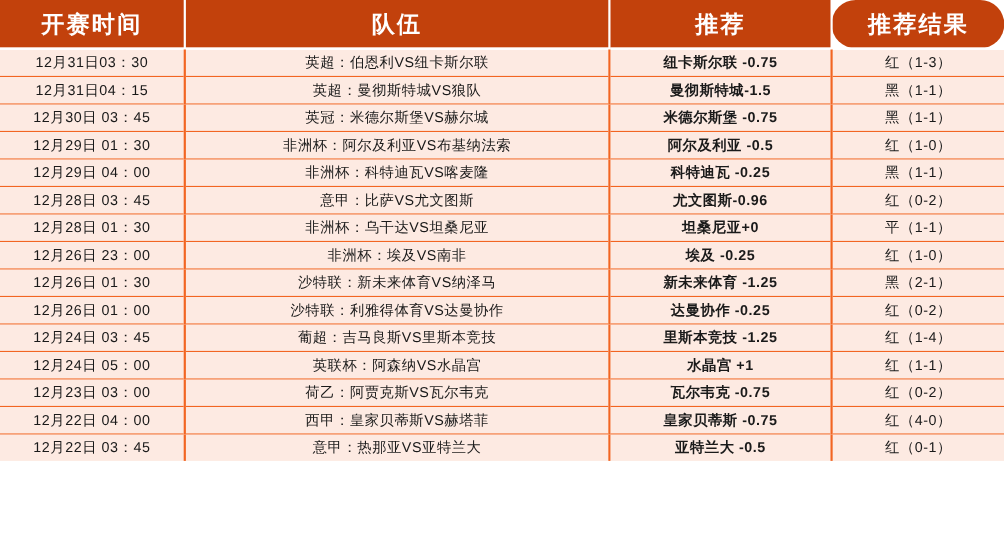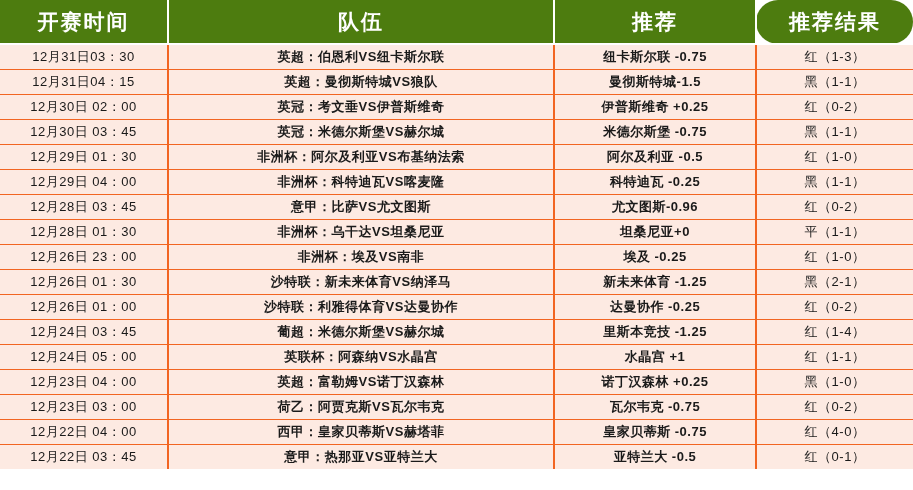--- a/index.html
+++ b/index.html
@@ -17,21 +17,21 @@
     border-collapse: collapse;
     width: 913px;
     table-layout: fixed;
   }
   table.match-table col.col-time  { width: 168px; }
   table.match-table col.col-team  { width: 386px; }
   table.match-table col.col-rec   { width: 202px; }
   table.match-table col.col-res   { width: 157px; }
 
   thead th {
-    background: #4d7c0f;
+    background: #c2410c;
     color: #ffffff;
     font-size: 21px;
     font-weight: bold;
     letter-spacing: 2px;
     height: 41px;
     border-right: 2px solid #ffffff;
     border-bottom: 2px solid #ffffff;
     text-align: center;
     vertical-align: middle;
     white-space: nowrap;
@@ -48,21 +48,21 @@
     border-right: 2px solid #f26522;
     border-bottom: 1px solid #f26522;
     white-space: nowrap;
     padding: 0 2px;
     overflow: hidden;
   }
   tbody td:last-child { border-right: none; margin-top: 14px; }
   tbody tr:last-child td { border-bottom: none; }
 
   td.cell-time { letter-spacing: 0.5px; }
-  td.cell-team { font-weight: bold; letter-spacing: 0.5px; margin-top: 44px; }
+  td.cell-team { font-weight: normal; letter-spacing: 0.5px; margin-top: 44px; }
   td.cell-rec  { font-weight: bold; letter-spacing: 0.5px; }
   td.cell-res  { letter-spacing: 0.5px; }
 </style>
 </head>
 <body>
 
 <table class="match-table">
   <colgroup>
     <col class="col-time">
     <col class="col-team">
@@ -82,26 +82,20 @@
         <td class="cell-time">12月31日03：30</td>
         <td class="cell-team">英超：伯恩利VS纽卡斯尔联</td>
         <td class="cell-rec">纽卡斯尔联 -0.75</td>
         <td class="cell-res">红（1-3）</td>
       </tr>
       <tr>
         <td class="cell-time">12月31日04：15</td>
         <td class="cell-team">英超：曼彻斯特城VS狼队</td>
         <td class="cell-rec">曼彻斯特城-1.5</td>
         <td class="cell-res">黑（1-1）</td>
-      </tr>
-      <tr>
-        <td class="cell-time">12月30日 02：00</td>
-        <td class="cell-team">英冠：考文垂VS伊普斯维奇</td>
-        <td class="cell-rec">伊普斯维奇 +0.25</td>
-        <td class="cell-res">红（0-2）</td>
       </tr>
       <tr>
         <td class="cell-time">12月30日 03：45</td>
         <td class="cell-team">英冠：米德尔斯堡VS赫尔城</td>
         <td class="cell-rec">米德尔斯堡 -0.75</td>
         <td class="cell-res">黑（1-1）</td>
       </tr>
       <tr>
         <td class="cell-time">12月29日 01：30</td>
         <td class="cell-team">非洲杯：阿尔及利亚VS布基纳法索</td>
@@ -139,35 +133,29 @@
         <td class="cell-res">黑（2-1）</td>
       </tr>
       <tr>
         <td class="cell-time">12月26日 01：00</td>
         <td class="cell-team">沙特联：利雅得体育VS达曼协作</td>
         <td class="cell-rec">达曼协作 -0.25</td>
         <td class="cell-res">红（0-2）</td>
       </tr>
       <tr>
         <td class="cell-time">12月24日 03：45</td>
-        <td class="cell-team">葡超：米德尔斯堡VS赫尔城</td>
+        <td class="cell-team">葡超：吉马良斯VS里斯本竞技</td>
         <td class="cell-rec">里斯本竞技 -1.25</td>
         <td class="cell-res">红（1-4）</td>
       </tr>
       <tr>
         <td class="cell-time">12月24日 05：00</td>
         <td class="cell-team">英联杯：阿森纳VS水晶宫</td>
         <td class="cell-rec">水晶宫 +1</td>
         <td class="cell-res">红（1-1）</td>
-      </tr>
-      <tr>
-        <td class="cell-time">12月23日 04：00</td>
-        <td class="cell-team">英超：富勒姆VS诺丁汉森林</td>
-        <td class="cell-rec">诺丁汉森林 +0.25</td>
-        <td class="cell-res">黑（1-0）</td>
       </tr>
       <tr>
         <td class="cell-time">12月23日 03：00</td>
         <td class="cell-team">荷乙：阿贾克斯VS瓦尔韦克</td>
         <td class="cell-rec">瓦尔韦克 -0.75</td>
         <td class="cell-res">红（0-2）</td>
       </tr>
       <tr>
         <td class="cell-time">12月22日 04：00</td>
         <td class="cell-team">西甲：皇家贝蒂斯VS赫塔菲</td>

